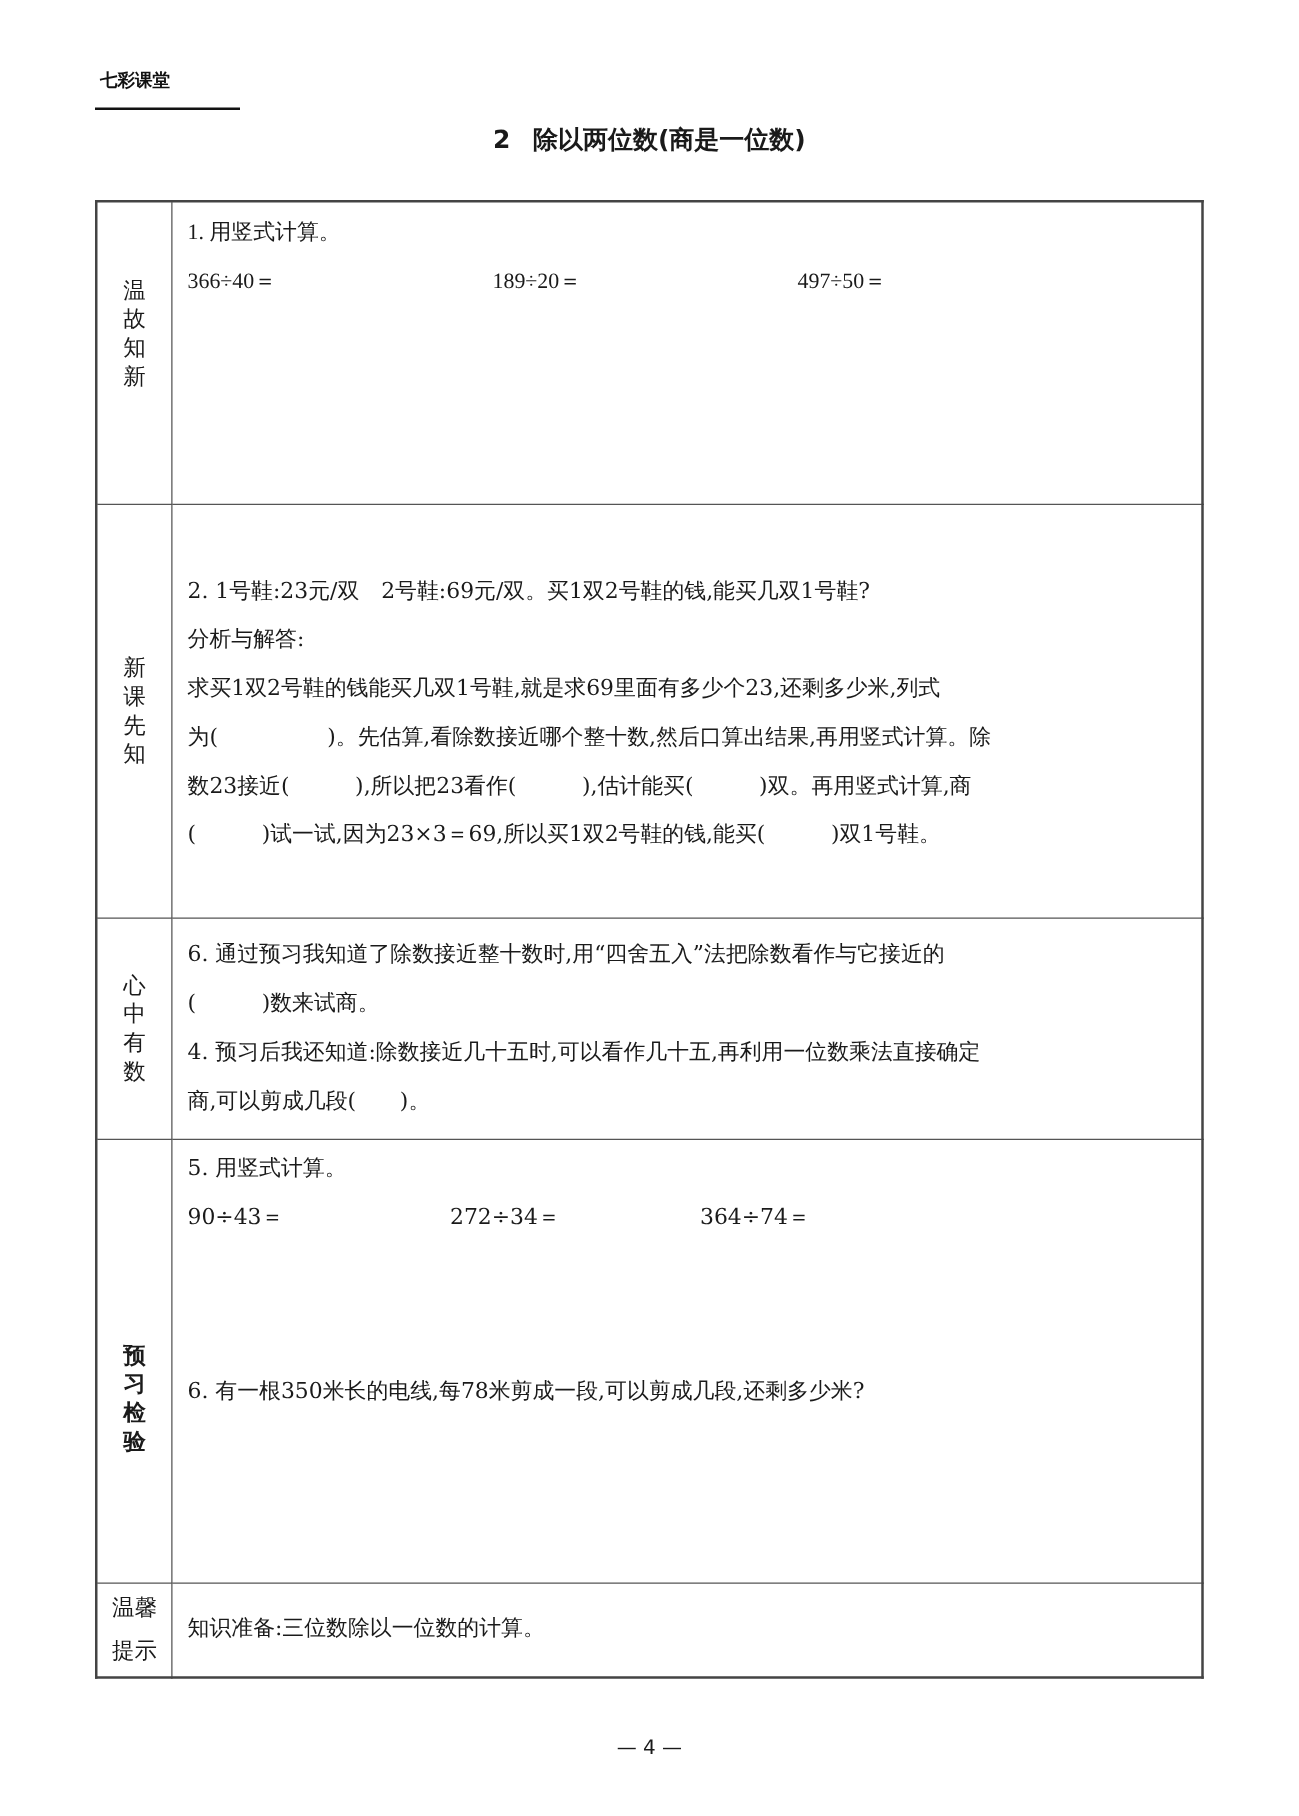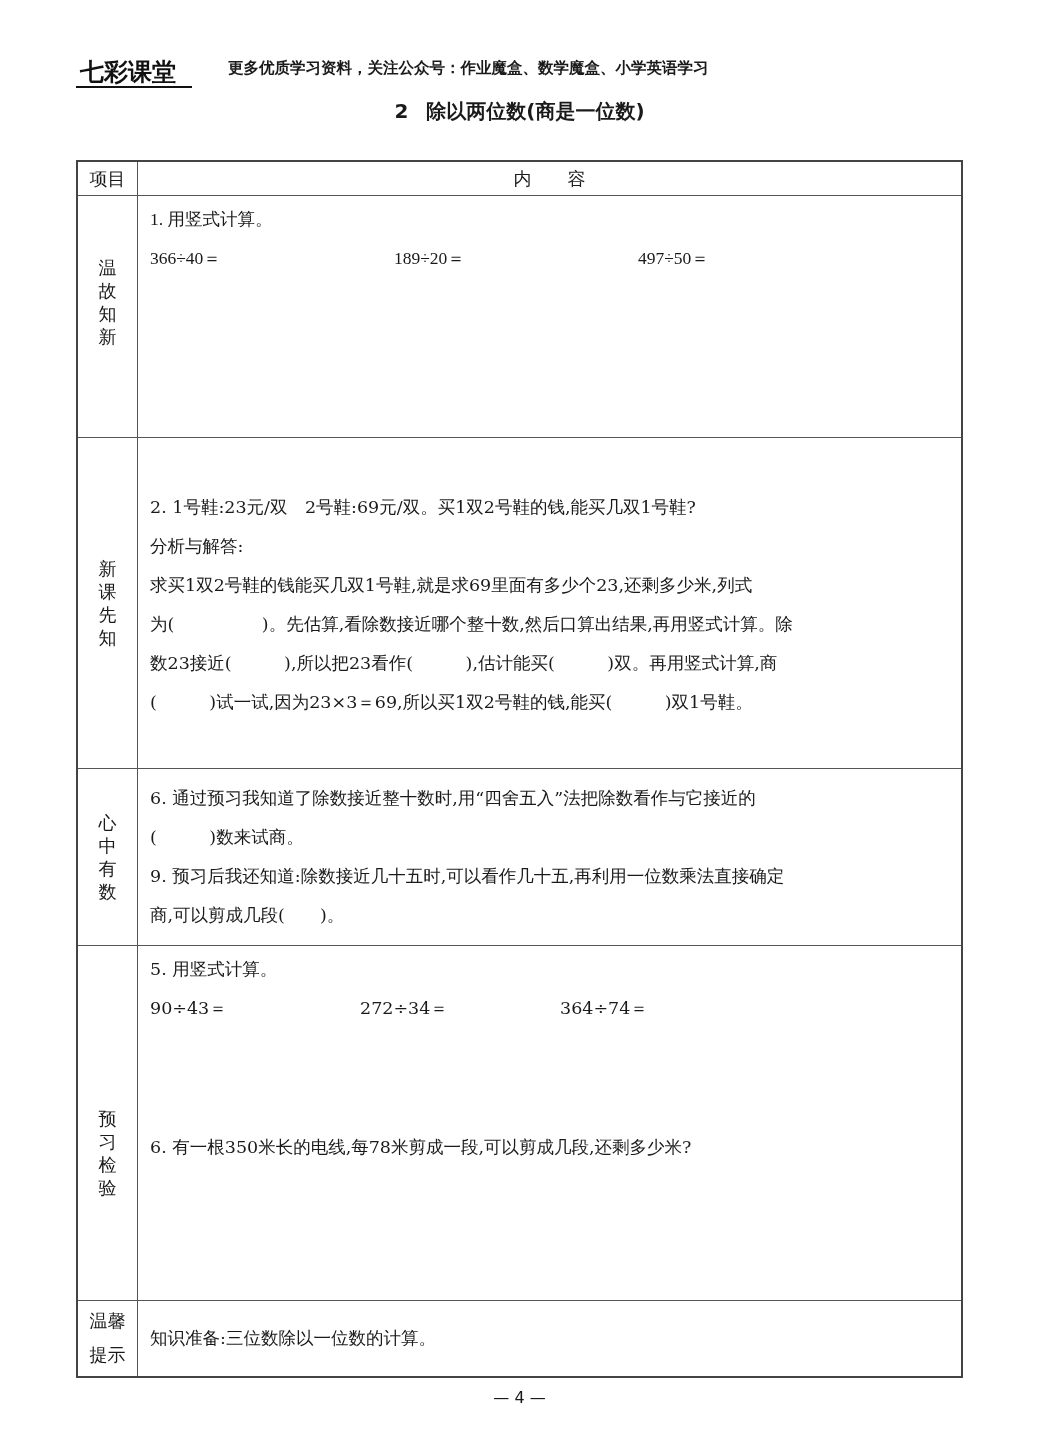--- a/index.html
+++ b/index.html
@@ -1,20 +1,20 @@
 <!DOCTYPE html>
 <html><head>
 <meta charset="utf-8">
 <style>
   html, body { margin:0; padding:0; background:#ffffff; }
   body { width:1039px; height:1453px; position:relative; overflow:hidden;
          font-family:"DejaVu Serif", serif; color:#1a1a1a; }
   .header-bar { position:absolute; left:76px; top:52px; width:900px; height:40px; }
   .logo { position:absolute; left:4px; top:4px; font-family:"DejaVu Sans", sans-serif;
-          font-weight:bold; font-size:24px; letter-spacing:0px; color:#111; }
+          font-weight:bold; font-size:14px; letter-spacing:0px; color:#111; }
   .logo-underline { position:absolute; left:0px; top:34px; width:116px; height:2px; background:#111; }
   .promo { position:absolute; left:152px; top:6px; font-family:"DejaVu Sans", sans-serif;
            font-size:15.5px; font-weight:bold; color:#1a1a1a; white-space:nowrap; }
   .title { position:absolute; left:0; width:1039px; top:98px; text-align:center;
            font-family:"DejaVu Sans", sans-serif; font-size:20px; font-weight:bold; }
   .title .num { margin-right:18px; }
 
   table.main { position:absolute; left:76px; top:160px; width:887px; border-collapse:collapse;
                border:2px solid #444; }
   table.main td { border:1px solid #555; vertical-align:top; padding:0; }
@@ -25,33 +25,28 @@
   .calc-row { display:flex;gap:36px; }
   .footer-num { position:absolute; left:0; width:1039px; top:1388px; text-align:center;
                 font-family:"DejaVu Sans", sans-serif; font-size:16px; }
 </style>
 </head>
 <body>
 
 <div class="header-bar">
   <div class="logo">七彩课堂</div>
   <div class="logo-underline"></div>
-  <div class="promo">更多优质学习资料，关注公众号：作业魔盒、数学魔盒、小学英语学习</div>
 </div>
 
 <div class="title">
   <span class="num">2</span><span>除以两位数(商是一位数)</span>
 </div>
 
 <table class="main">
   <tbody>
-      <tr>
-    <td class="hdr-cell label-col">项目</td>
-    <td class="hdr-cell">内　　容</td>
-  </tr>
 
   <tr style="height:242px;">
     <td class="label-col">
       <div class="vlabel" style="margin-top:-30px;">温故知新</div>
     </td>
     <td>
       <div class="content" style="padding-top:4px;font-family:Liberation Serif, serif;">
         <div>1. 用竖式计算。</div>
         <div class="calc-row">
           <span style="width:208px;">366÷40＝</span>
@@ -79,29 +74,29 @@
   </tr>
 
   <tr style="height:177px;">
     <td class="label-col">
       <div class="vlabel">心中有数</div>
     </td>
     <td>
       <div class="content" style="padding-top:10px;">
         <div>6. 通过预习我知道了除数接近整十数时,用“四舍五入”法把除数看作与它接近的</div>
         <div>(　　　)数来试商。</div>
-        <div>9. 预习后我还知道:除数接近几十五时,可以看作几十五,再利用一位数乘法直接确定</div>
+        <div>4. 预习后我还知道:除数接近几十五时,可以看作几十五,再利用一位数乘法直接确定</div>
         <div>商,可以剪成几段(　　)。</div>
       </div>
     </td>
   </tr>
 
   <tr style="height:355px;">
     <td class="label-col">
-      <div class="vlabel" style="margin-top:60px;">预习检验</div>
+      <div class="vlabel" style="margin-top:60px;font-weight:bold;">预习检验</div>
     </td>
     <td>
       <div class="content" style="padding-top:4px;">
         <div>5. 用竖式计算。</div>
         <div class="calc-row">
           <span style="width:174px;">90÷43＝</span>
           <span style="width:164px;">272÷34＝</span>
           <span>364÷74＝</span>
         </div>
         <div style="margin-top:100px;">6. 有一根350米长的电线,每78米剪成一段,可以剪成几段,还剩多少米?</div>

